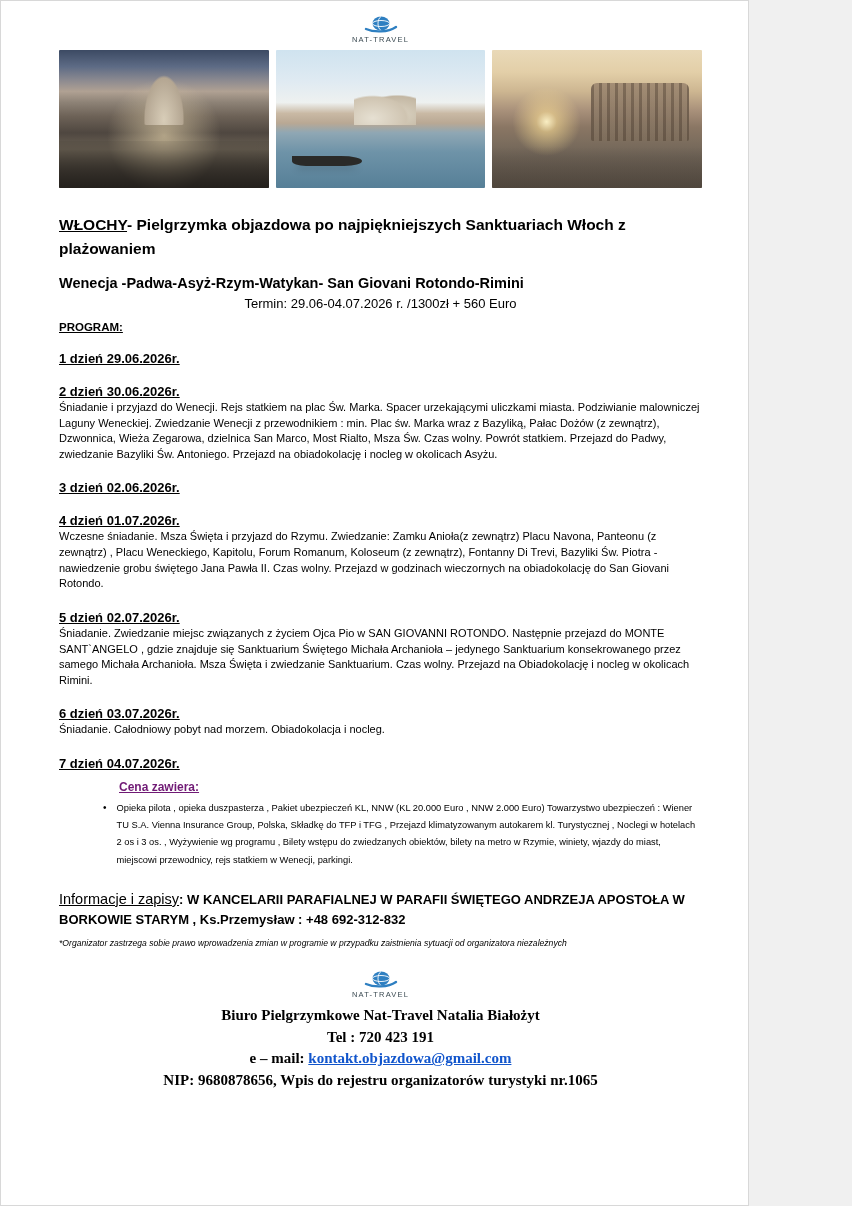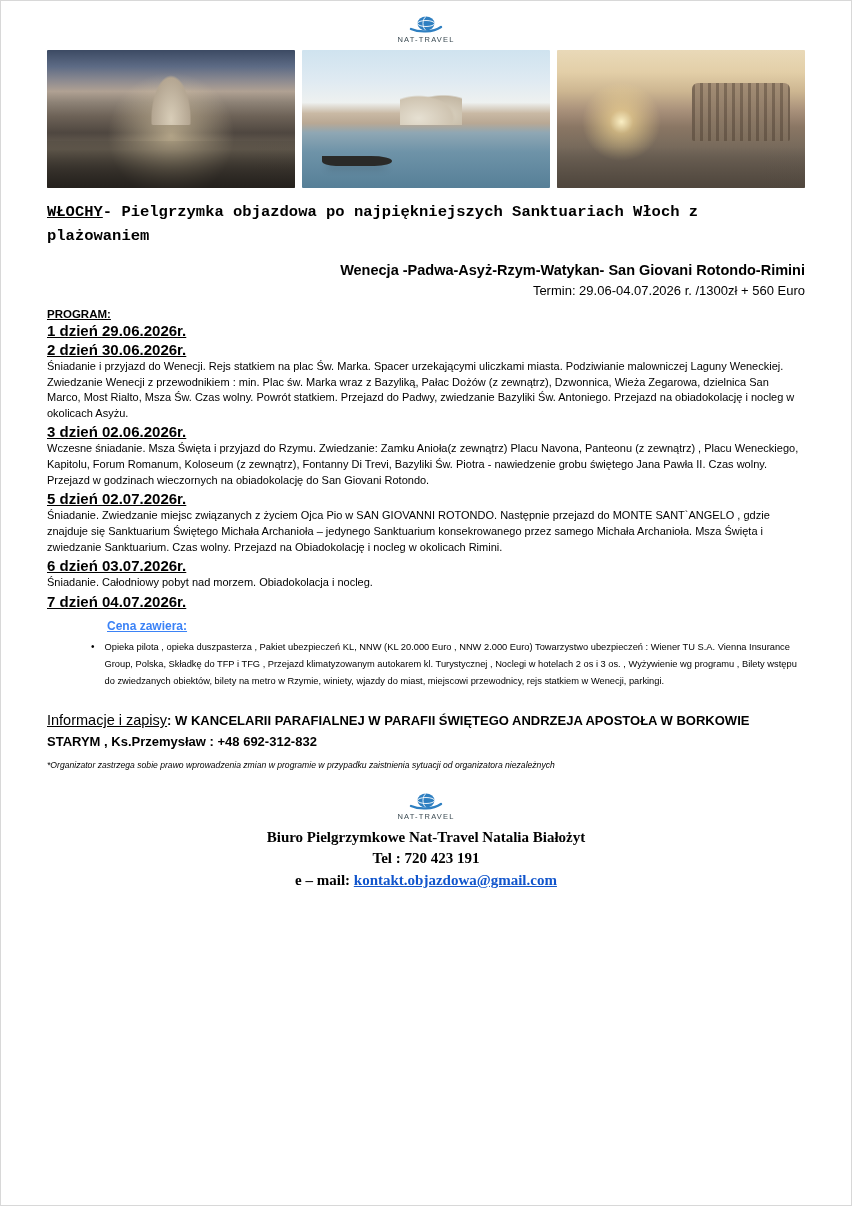--- a/index.html
+++ b/index.html
@@ -1,29 +1,30 @@
 <!DOCTYPE html>
 <html><head>
 <meta charset="utf-8">
 <style>
   html, body {
     margin: 0;
     padding: 0;
     background: #f0f0f0;
   }
   .page {
-    width: 852px;
+    width: 749px;
     height: 1206px;
     background: #ffffff;
     box-sizing: border-box;
     position: relative;
     overflow: hidden;
     font-family: "Liberation Sans", sans-serif;
     color: #000000;
     border: 1px solid #d8d8d8;
+    padding-left: 12px;
   }
   .logo-block {
     text-align: center;
     padding-top: 14px;
   }
   .logo-mark {
     display: block;
     margin: 0 auto;
   }
   .logo-text {
@@ -153,58 +154,57 @@
   }
 
   .body-wrap {
     padding: 12px 46px 0 46px;
     box-sizing: border-box;
   }
   .title-line {
     font-size: 15.5px;
     font-weight: bold;
     line-height: 1.55;
-    margin: 0 0 0 0;
-    font-family: Liberation Mono, monospace;
+    margin: 13px 0 0 0;
   }
   .title-line .u {
     text-decoration: underline;
   }
   .subtitle {
-    text-align: right;
+    text-align: left;
     font-size: 14.5px;
     font-weight: bold;
     margin-top: 14px;
   }
   .term {
-    text-align: right;
+    text-align: center;
     font-size: 13px;
     margin-top: 5px;
   }
   .program-head {
     font-size: 11.5px;
     font-weight: bold;
     text-decoration: underline;
     margin-top: 10px;
   }
   .day {
-    font-size: 15px;
-    font-weight: bold;
-    text-decoration: underline;
-    margin-top: 2px;
+    font-size: 13px;
+    font-weight: bold;
+    text-decoration: underline;
+    margin-top: 18px;
   }
   .para {
     font-size: 11px;
     line-height: 1.42;
     margin-top: 1px;
   }
   .price-head {
     font-size: 12px;
     font-weight: bold;
-    color: #3b82f6;
+    color: #701a75;
     text-decoration: underline;
     margin: 9px 0 0 60px;
   }
   .bullet-wrap {
     margin: 6px 0 0 44px;
     display: flex;
     gap: 10px;
     font-size: 9.3px;
     line-height: 1.85;
   }
@@ -280,20 +280,21 @@
       <div class="day">1 dzień 29.06.2026r.</div>
     </div>
     <div>
       <div class="day">2 dzień  30.06.2026r.</div>
       <div class="para">Śniadanie i przyjazd do Wenecji. Rejs statkiem na plac Św. Marka. Spacer urzekającymi uliczkami miasta. Podziwianie malowniczej Laguny Weneckiej. Zwiedzanie Wenecji z przewodnikiem : min. Plac św. Marka wraz z Bazyliką, Pałac Dożów (z zewnątrz), Dzwonnica, Wieża Zegarowa, dzielnica San Marco, Most Rialto, Msza Św. Czas wolny. Powrót statkiem. Przejazd do Padwy, zwiedzanie Bazyliki Św. Antoniego. Przejazd na obiadokolację i nocleg w okolicach Asyżu.</div>
     </div>
     <div>
       <div class="day">3 dzień  02.06.2026r.</div>
     </div>
     <div>
+      <div class="day">4 dzień 01.07.2026r.</div>
       <div class="para">Wczesne śniadanie. Msza Święta i przyjazd do Rzymu. Zwiedzanie: Zamku Anioła(z zewnątrz) Placu Navona, Panteonu (z zewnątrz) , Placu Weneckiego, Kapitolu, Forum Romanum, Koloseum (z zewnątrz), Fontanny Di Trevi, Bazyliki Św. Piotra - nawiedzenie grobu świętego Jana Pawła II. Czas wolny. Przejazd w godzinach wieczornych na obiadokolację do San Giovani Rotondo.</div>
     </div>
     <div>
       <div class="day">5 dzień  02.07.2026r.</div>
       <div class="para">Śniadanie. Zwiedzanie miejsc związanych z życiem Ojca Pio w SAN GIOVANNI ROTONDO. Następnie przejazd do MONTE SANT`ANGELO , gdzie znajduje się Sanktuarium Świętego Michała Archanioła – jedynego Sanktuarium konsekrowanego przez samego Michała Archanioła. Msza Święta i zwiedzanie Sanktuarium. Czas wolny. Przejazd na Obiadokolację i nocleg w okolicach Rimini.</div>
     </div>
     <div>
       <div class="day">6 dzień  03.07.2026r.</div>
       <div class="para">Śniadanie. Całodniowy pobyt nad morzem. Obiadokolacja i nocleg.</div>
     </div>
@@ -322,17 +323,18 @@
       </svg>
       <div class="logo-text">NAT-TRAVEL</div>
 
       <div class="footer-lines">
         <div>Biuro Pielgrzymkowe Nat-Travel Natalia Białożyt</div>
         <div>Tel : 720 423 191</div>
         <div class="footer-mail">
           <span>e – mail:</span>
           <span class="mail">kontakt.objazdowa@gmail.com</span>
         </div>
+        <div>NIP: 9680878656, Wpis do rejestru organizatorów turystyki nr.1065</div>
       </div>
     </div>
 
   </div>
 </div>
 
 </body></html>

